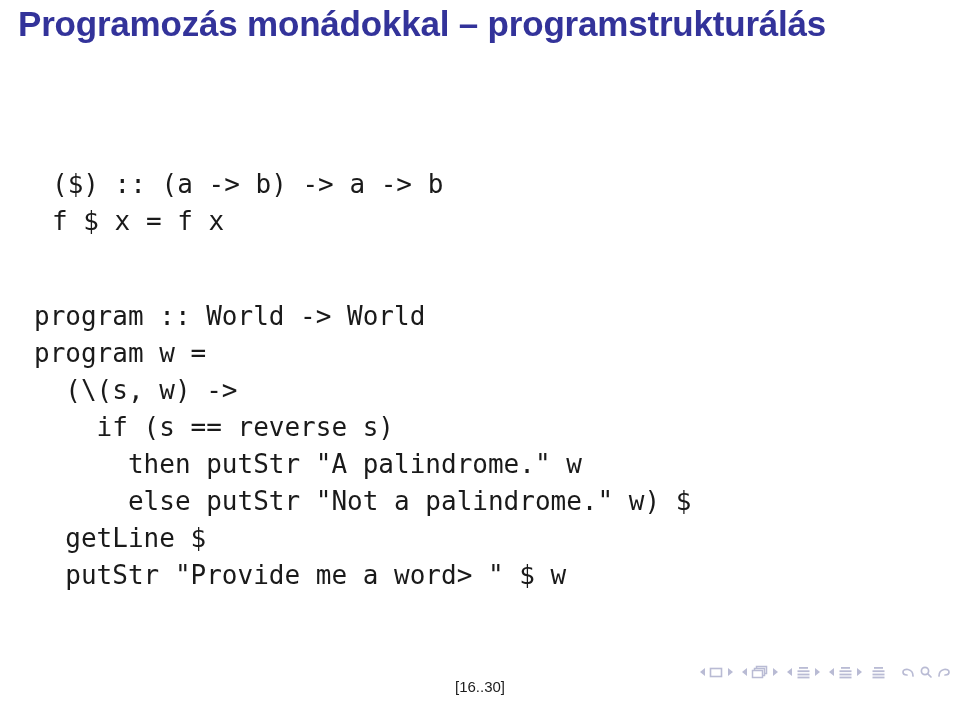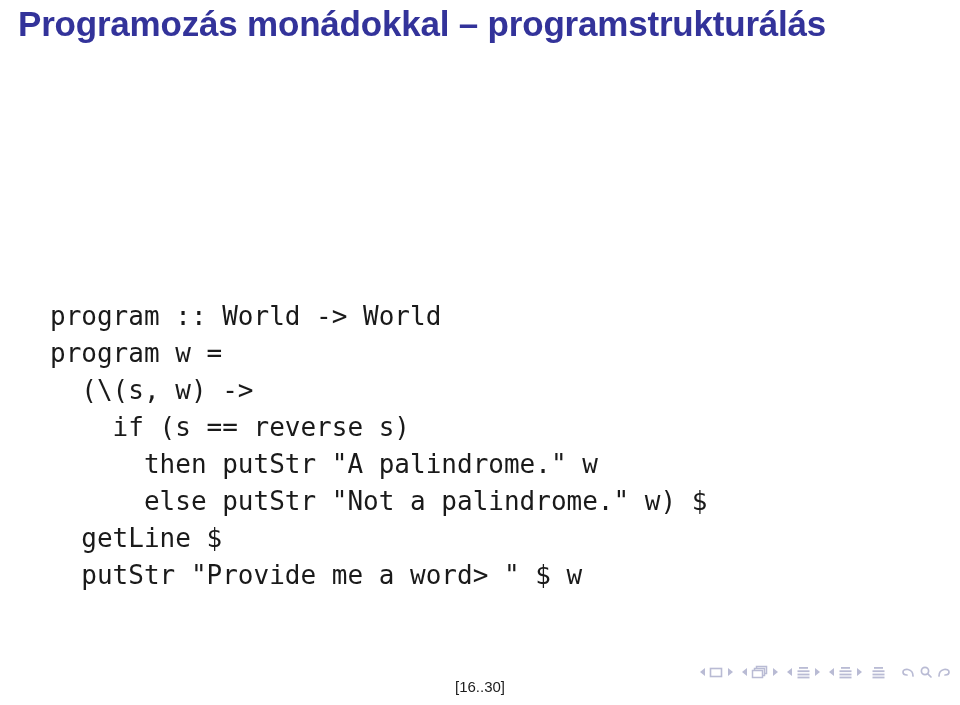--- a/index.html
+++ b/index.html
@@ -52,21 +52,21 @@
   .code-block .code-line {
     display: block;
     white-space: pre;
   }
 
   #code-block-dollar {
     left: 52px;
     top: 140px;
   }
   #code-block-program {
-    left: 50px;
+    left: 34px;
     top: 254px;
     margin-top: 44px;
   }
 
   
   .footer-pagenum {
     position: absolute;
     left: 0;
     top: 678px;
     width: 960px;
@@ -115,21 +115,21 @@
   .nav-solo { margin-right: 14px; }
   .nav-arrows { display: flex; align-items: center; gap: 2px; }
 </style>
 </head>
 <body>
 
 <div class="slide-title">Programozás monádokkal – programstrukturálás</div>
 
 <div class="slide-body">
 
-  <pre class="code-block" id="code-block-dollar"></pre>
+  <pre class="code-block" id="code-block-dollar"><span class="code-line">($) :: (a -&gt; b) -&gt; a -&gt; b</span><span class="code-line">f $ x = f x</span></pre>
 
   <pre class="code-block" id="code-block-program"><span class="code-line">program :: World -&gt; World</span><span class="code-line">program w =</span><span class="code-line">  (\(s, w) -&gt;</span><span class="code-line">    if (s == reverse s)</span><span class="code-line">      then putStr "A palindrome." w</span><span class="code-line">      else putStr "Not a palindrome." w) $</span><span class="code-line">  getLine $</span><span class="code-line">  putStr "Provide me a word&gt; " $ w</span></pre>
 
 </div>
 
 <div class="footer-pagenum">[16..30]</div>
 
 <div class="nav-symbols">
 
   <div class="nav-group">

